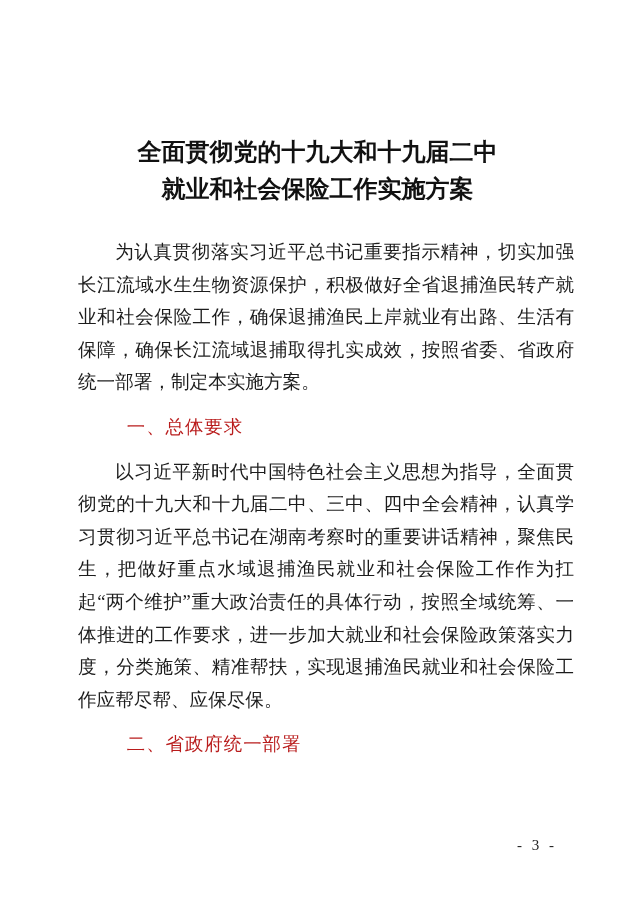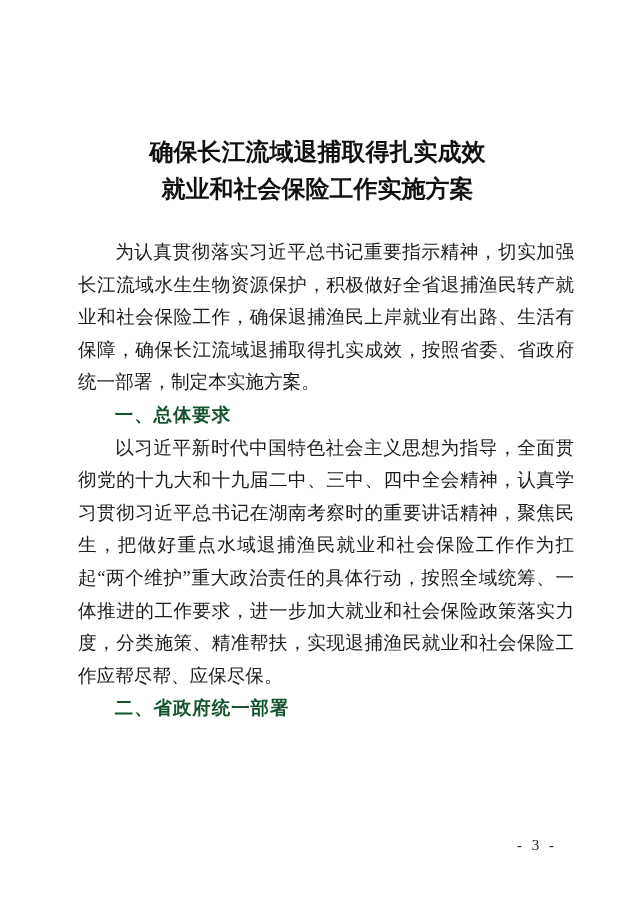--- a/index.html
+++ b/index.html
@@ -41,46 +41,46 @@
     line-height: 32.6px;
     text-align: justify;
     font-family: "Liberation Serif", serif;
     color: #1c1c1c;
   }
   .para {
     margin: 0;
     text-indent: 2em;
   }
   .sec-heading {
-    margin: 0;
+    margin: 12px;
     font-size: 18.4px;
     line-height: 32.6px;
     text-indent: 2em;
     font-family: "Liberation Sans", sans-serif;
-    font-weight: bold;
-    color: #14532d;
+    font-weight: normal;
+    color: #b91c1c;
     letter-spacing: 1px;
   }
   .page-number {
     position: absolute;
     right: 78px;
     bottom: 44px;
     font-size: 15px;
     font-family: "Liberation Serif", serif;
     letter-spacing: 3px;
     color: #222222;
   }
 </style>
 </head>
 <body>
 
 <div class="page">
 
   <h1 class="doc-title">
-    <span class="title-line">确保长江流域退捕取得扎实成效</span>
+    <span class="title-line">全面贯彻党的十九大和十九届二中</span>
     <span class="title-line">就业和社会保险工作实施方案</span>
   </h1>
 
   <div class="doc-body">
     <p class="para">为认真贯彻落实习近平总书记重要指示精神，切实加强长江流域水生生物资源保护，积极做好全省退捕渔民转产就业和社会保险工作，确保退捕渔民上岸就业有出路、生活有保障，确保长江流域退捕取得扎实成效，按照省委、省政府统一部署，制定本实施方案。</p>
 
     <h2 class="sec-heading">一、总体要求</h2>
 
     <p class="para">以习近平新时代中国特色社会主义思想为指导，全面贯彻党的十九大和十九届二中、三中、四中全会精神，认真学习贯彻习近平总书记在湖南考察时的重要讲话精神，聚焦民生，把做好重点水域退捕渔民就业和社会保险工作作为扛起“两个维护”重大政治责任的具体行动，按照全域统筹、一体推进的工作要求，进一步加大就业和社会保险政策落实力度，分类施策、精准帮扶，实现退捕渔民就业和社会保险工作应帮尽帮、应保尽保。</p>
 

